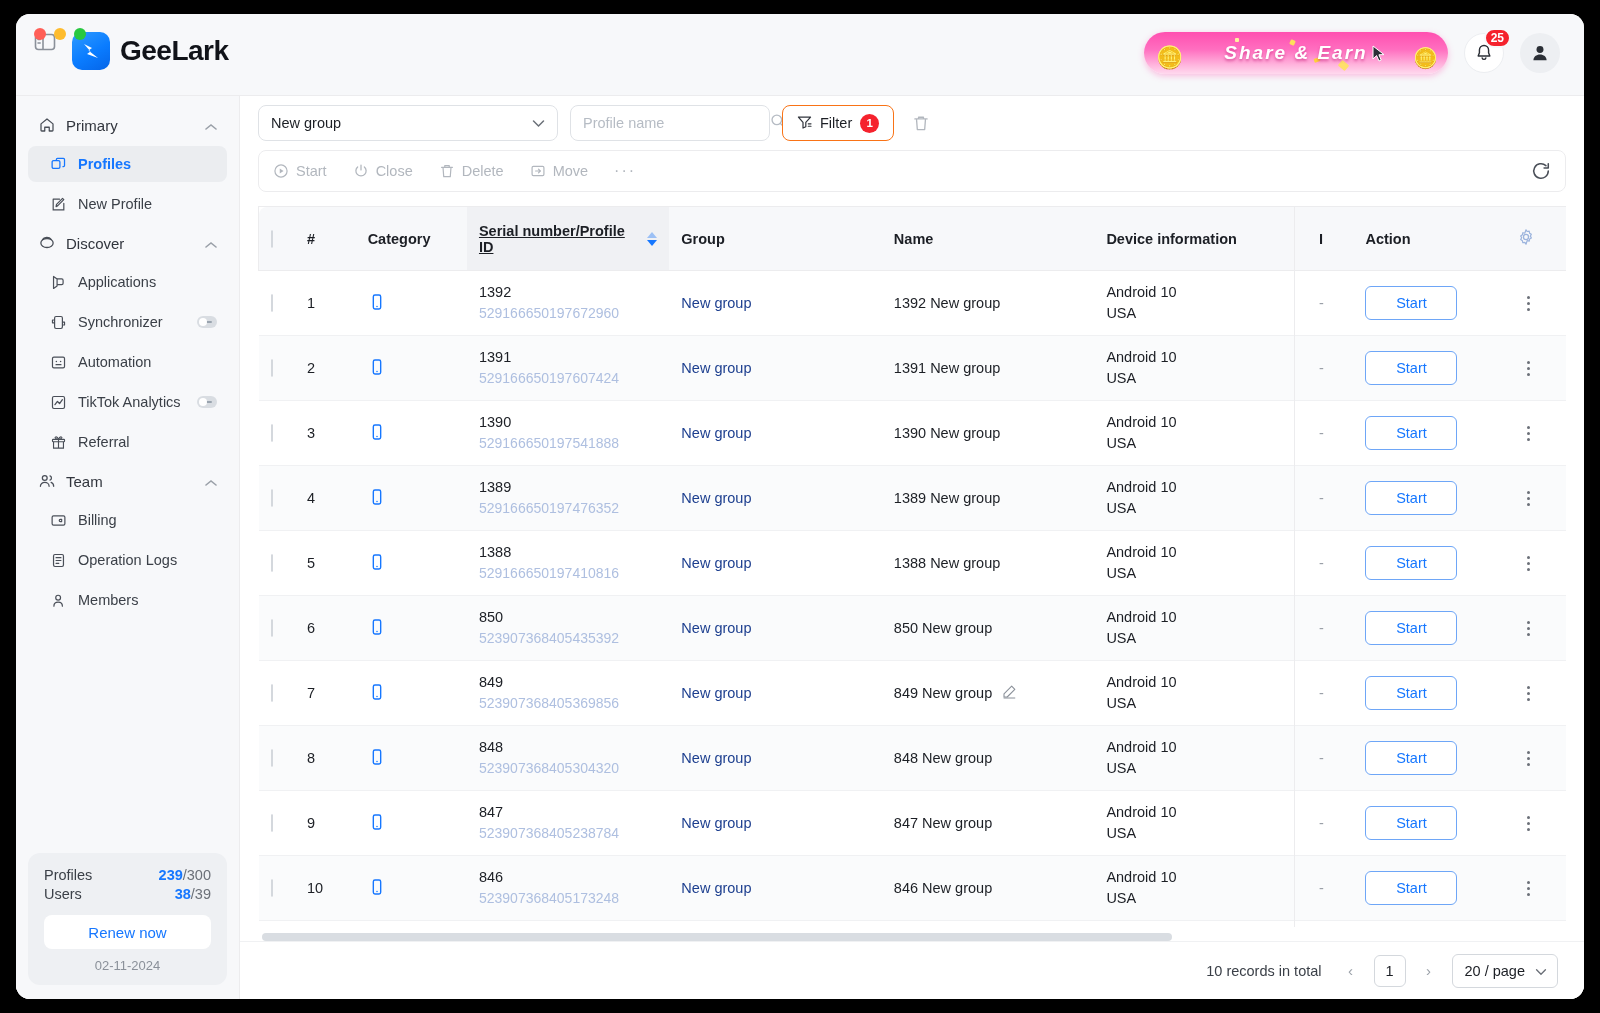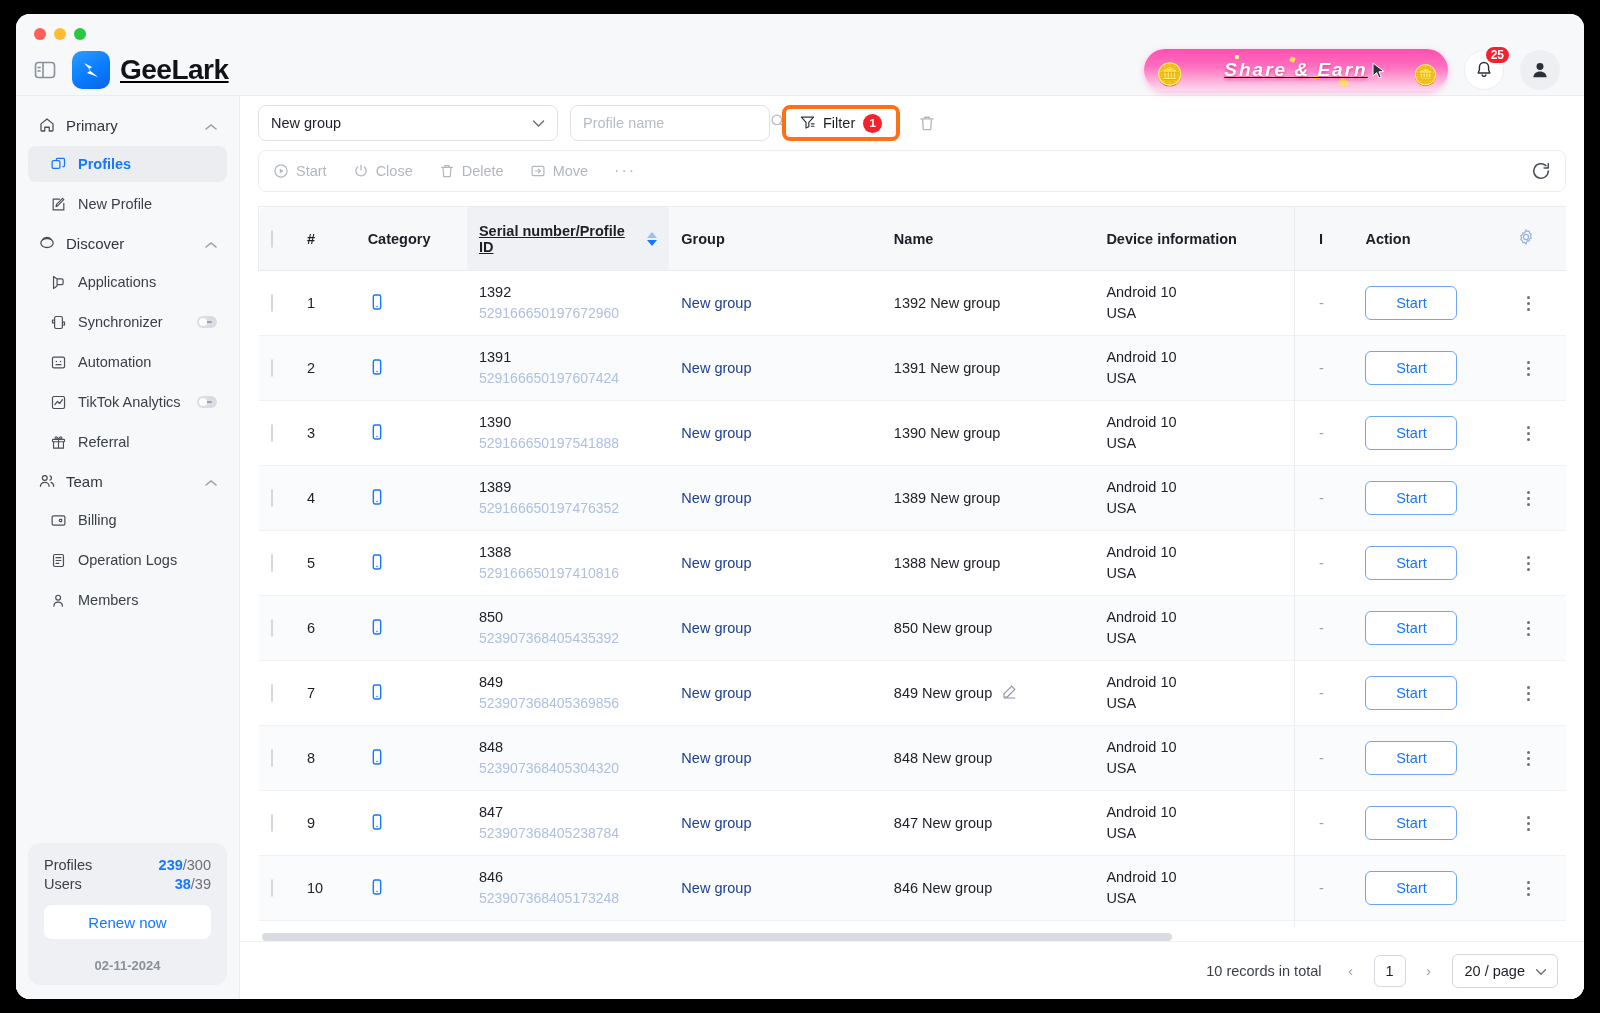--- a/index.html
+++ b/index.html
@@ -20,25 +20,24 @@
     flex-direction: column;
     box-shadow: 0 10px 40px rgba(0,0,0,.4);
   }
 
   
   .titlebar {
     height: 82px;
     background: #f7f8fa;
     border-bottom: 1px solid #ececee;
     display: flex;
-    align-items: center;
-    padding: 12px 24px 0 18px;
+    align-items: flex-start;
+    padding: 0 24px 0 18px;
     position: relative;
     flex: 0 0 82px;
-    text-decoration: underline;
   }
   .traffic { position: absolute; left: 18px; top: 14px; display: flex; gap: 8px; }
   .dot { width: 12px; height: 12px; border-radius: 50%; }
   .dot.r { background: #ff5f57; }
   .dot.y { background: #febc2e; }
   .dot.g { background: #28c840; }
 
   .panel-toggle { margin-top: 18px; margin-right: 16px; width: 22px; height: 20px; cursor: pointer; }
   .brand { display: flex; align-items: center; gap: 10px; margin-top: 18px; }
   .logo-box {
@@ -133,21 +132,21 @@
   }
   .quota-val { color: #6b7078; font-size: 14.5px; }
   .quota-val b { color: #1677ff; font-weight: 700; }
   .renew-btn {
     margin-top: 10px; width: 100%; height: 34px; border-radius: 8px;
     background: #fff; border: none; color: #1677ff;
     font-size: 15px; font-weight: 400; cursor: pointer;
     font-family: "Liberation Sans", sans-serif;
   }
   .quota-date {
-    text-align: center; font-size: 13px; color: #8a9099; margin-top: 19px; font-weight: bold;
+    text-align: center; font-size: 13px; color: #8a9099; margin-top: 9px;
   }
 
   
   .main { flex: 1; display: flex; flex-direction: column; min-width: 0; background: #fff; }
 
   .filterbar {
     height: 54px; flex: 0 0 54px;
     display: flex; align-items: center; gap: 12px;
     padding: 0 18px;
   }
@@ -160,21 +159,21 @@
   .search-box {
     width: 200px; height: 36px; border: 1px solid #dfe2e6; border-radius: 8px;
     background: #fff; display: flex; align-items: center; padding: 0 12px;
   }
   .search-box input {
     border: none; outline: none; flex: 1; font-size: 14.5px; color: #1c1f25;
     background: transparent; font-family: "Liberation Sans", sans-serif;
   }
   .search-box input::placeholder { color: #b6bcc4; }
   .filter-btn {
-    height: 36px; border: 4px solid #f97316; border-radius: 8px; background: #fff;
+    height: 36px; border: 1px solid #f97316; border-radius: 8px; background: #fff;
     display: flex; align-items: center; gap: 8px; padding: 0 14px;
     font-size: 14.5px; color: #1c1f25; cursor: pointer;
   }
   .filter-count {
     min-width: 19px; height: 19px; border-radius: 10px; background: #f5222d;
     color: #fff; font-size: 11.5px; font-weight: 700;
     display: flex; align-items: center; justify-content: center; padding: 0 5px;
   }
   .icon-btn-plain {
     width: 30px; height: 30px; display: flex; align-items: center;

